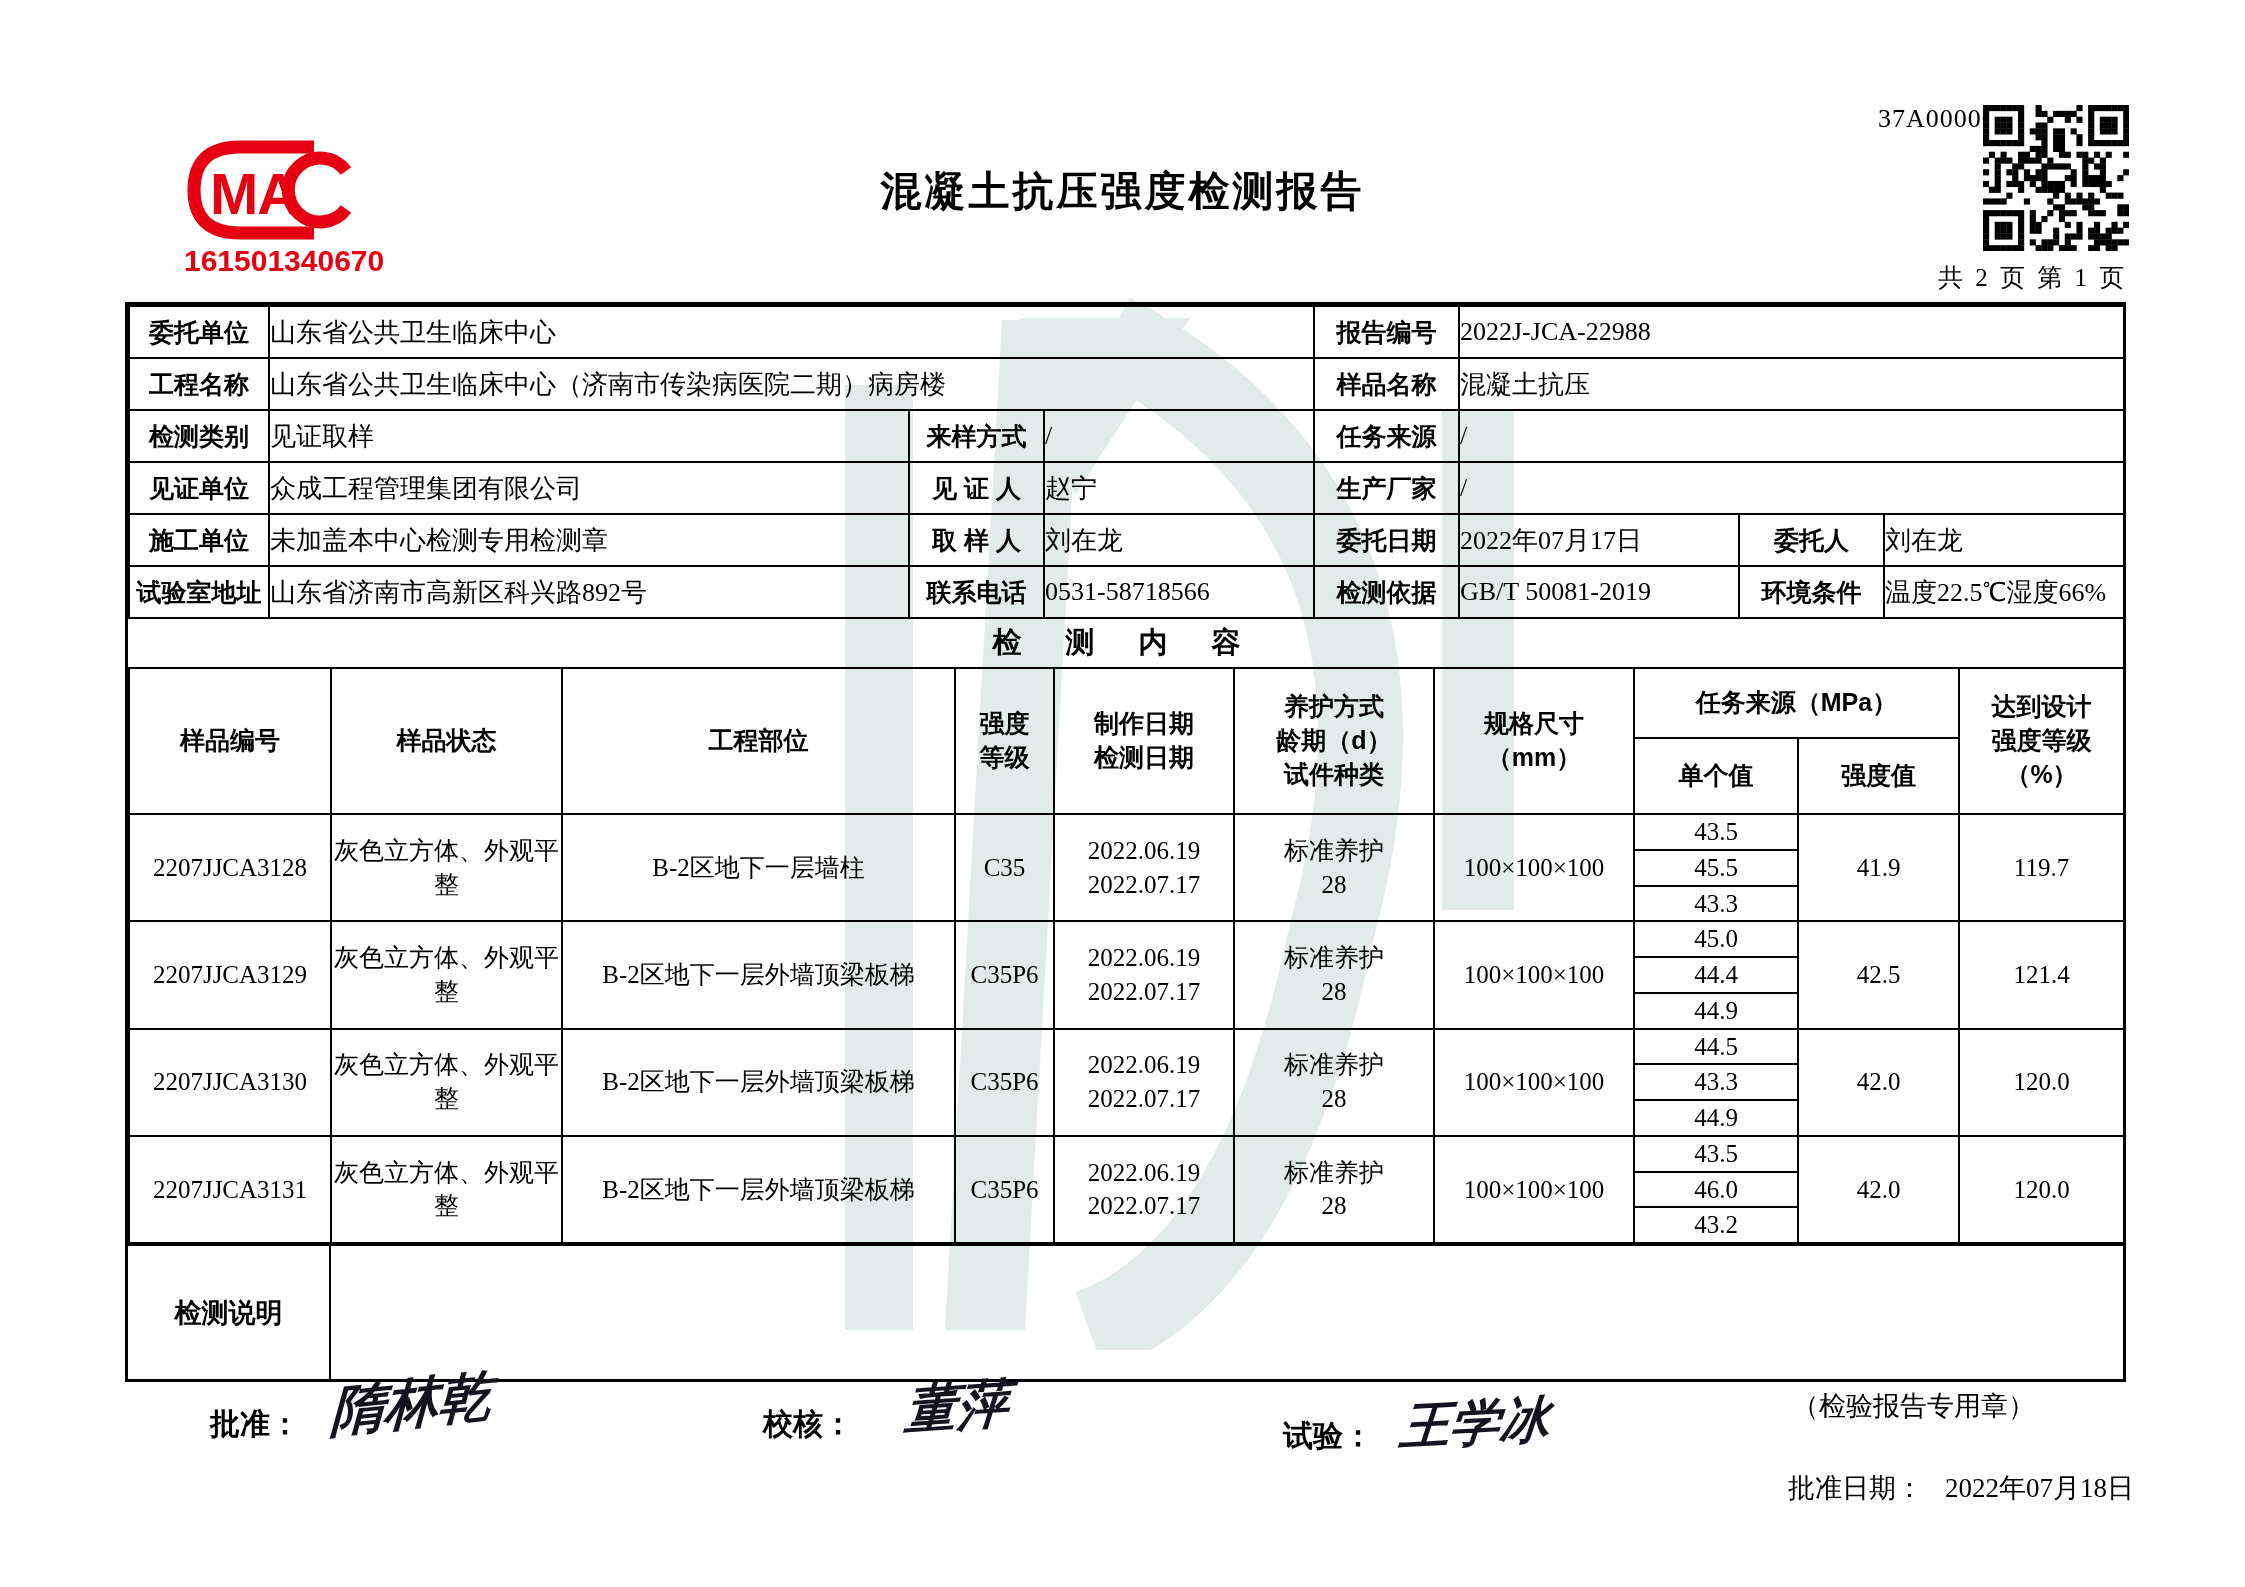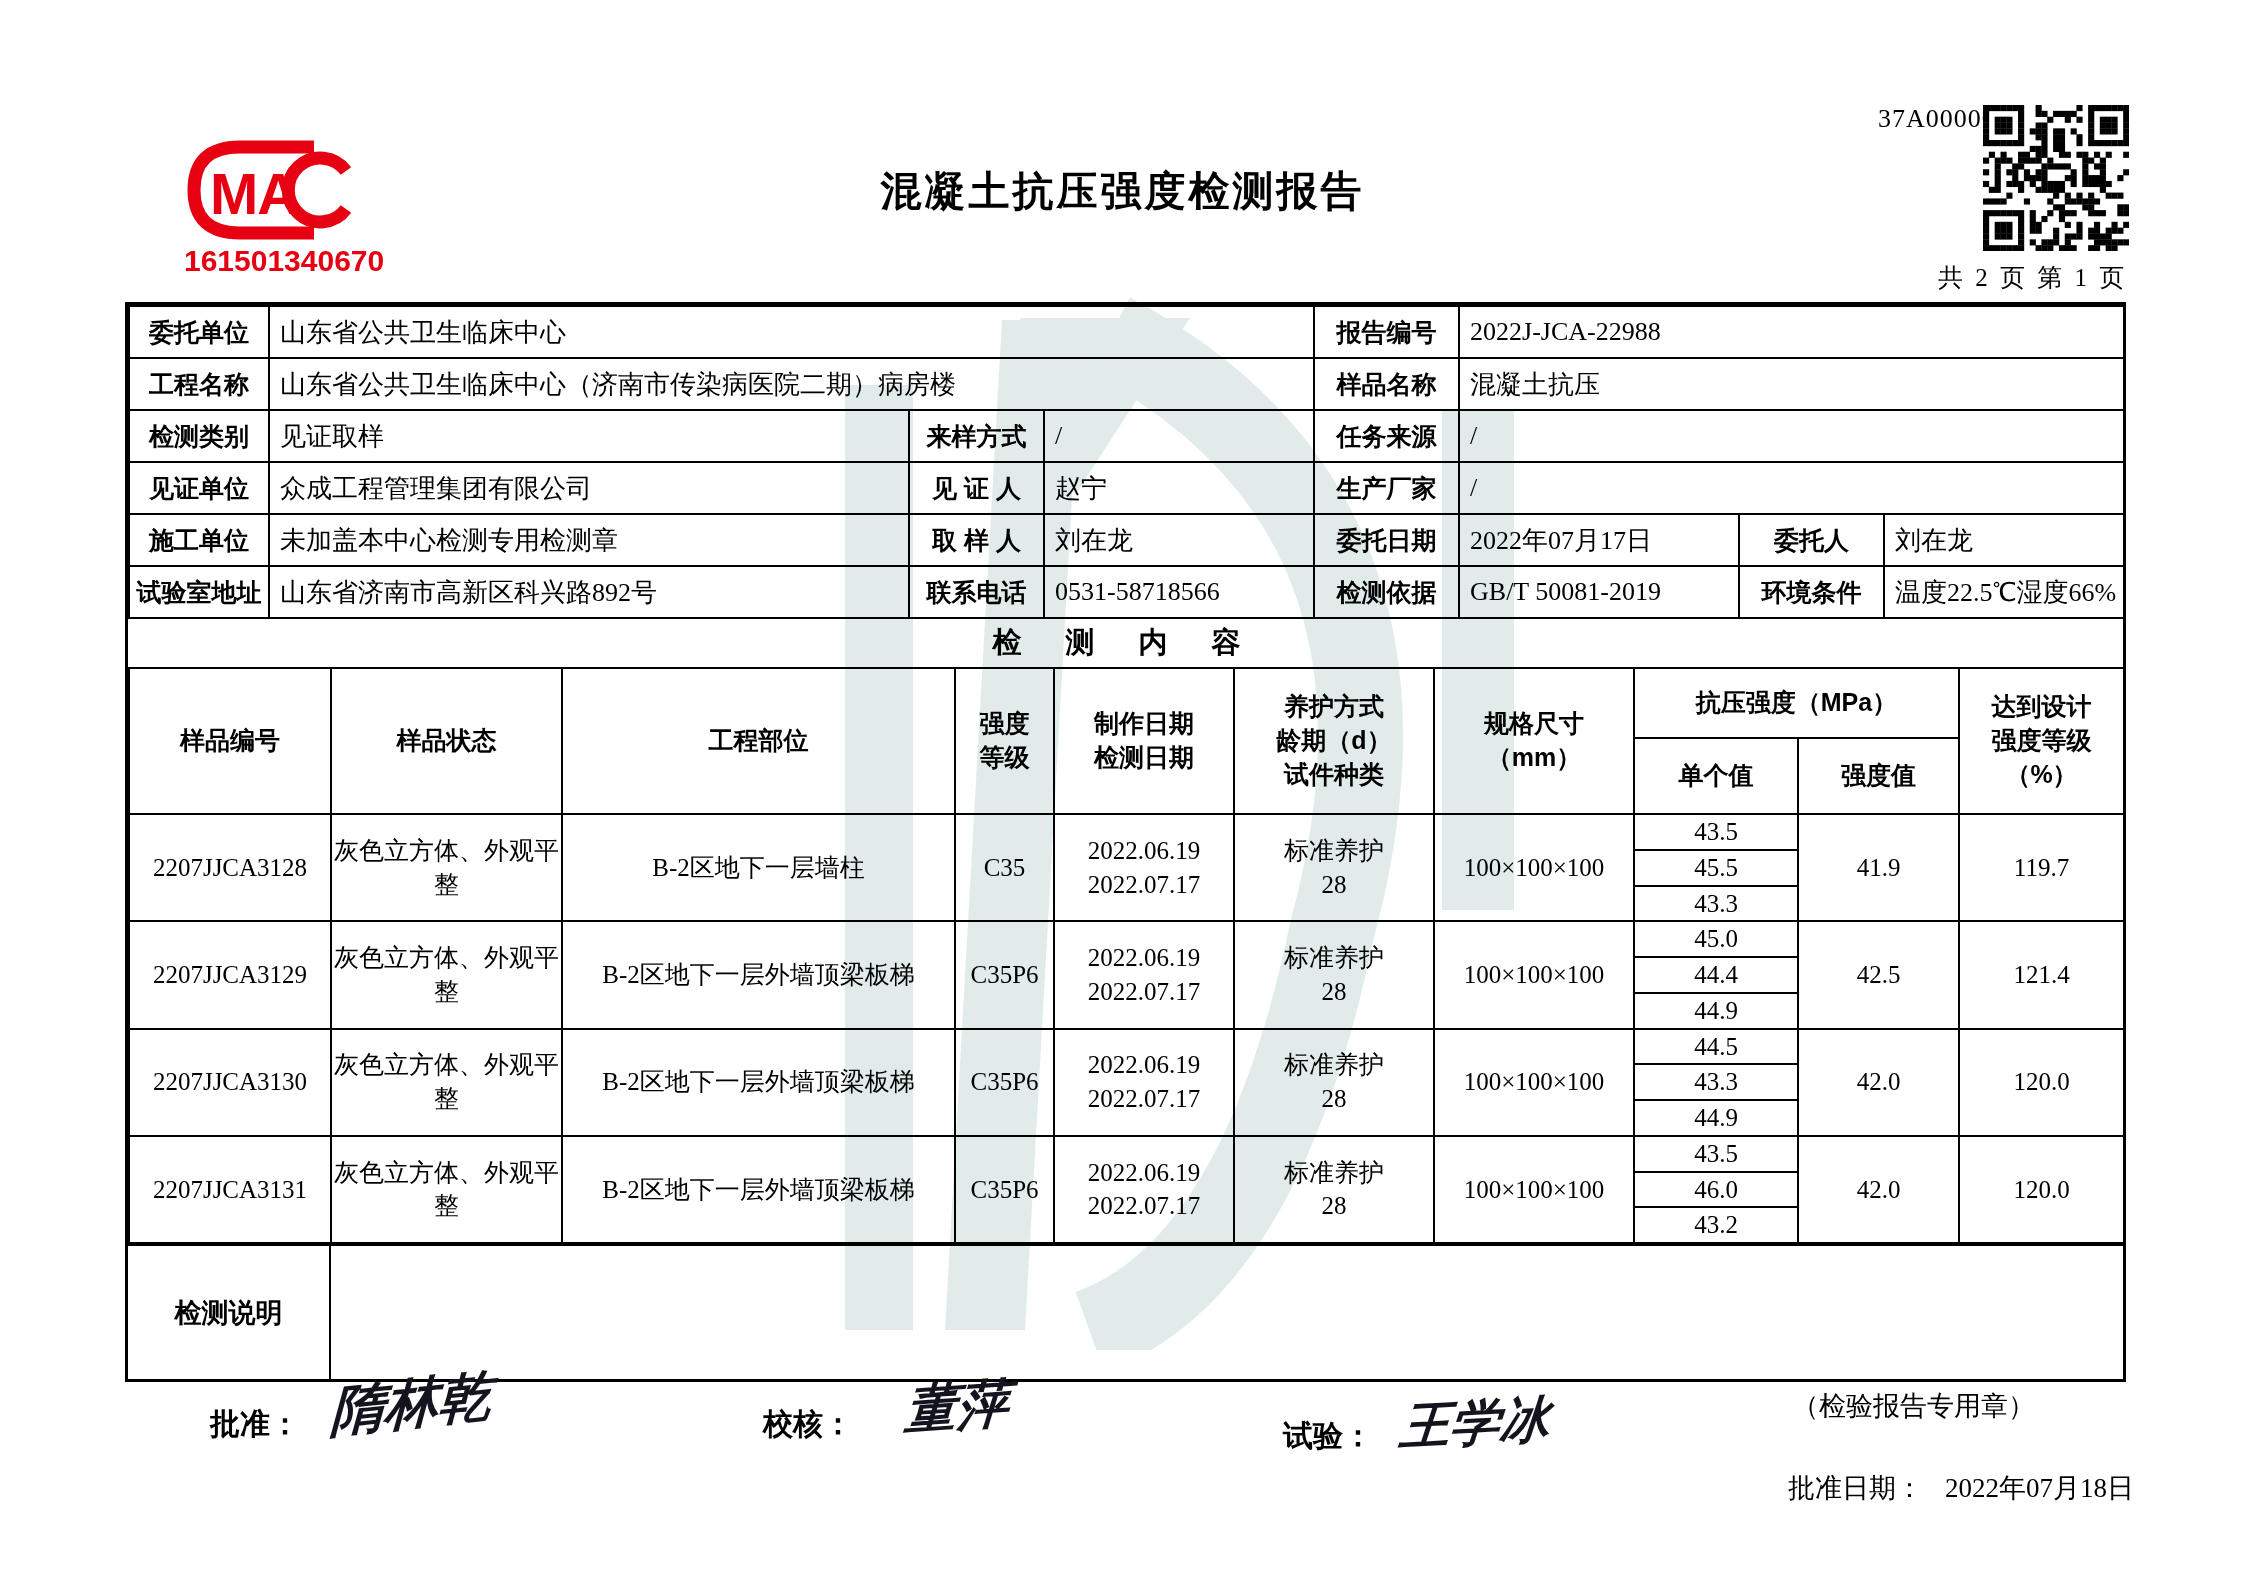--- a/index.html
+++ b/index.html
@@ -15,21 +15,21 @@
   .serial{position:absolute;left:1878px;top:104px;font-size:26px;letter-spacing:1px;white-space:nowrap;}
   .qr{position:absolute;left:1983px;top:105px;width:146px;height:146px;background:#fff;}
   .page-indicator{position:absolute;left:1938px;top:261px;font-size:25px;letter-spacing:3px;white-space:nowrap;}
   
   .watermark{position:absolute;left:720px;top:290px;z-index:0;opacity:0.55;}
   
   .report{position:absolute;left:125px;top:302px;width:1995px;border:3px solid #000;z-index:1;background:transparent;}
   table{border-collapse:collapse;table-layout:fixed;width:100%;background:transparent;}
   td,th{border:2px solid #000;padding:0;background:transparent;overflow:hidden;}
   .lbl{font-family:"Liberation Sans",sans-serif;font-weight:bold;font-size:25px;text-align:center;}
-  .val{font-size:26px;text-align:left;padding-left:10px;}
+  .val{font-size:26px;text-align:left;}
   .info tr{height:52px;}
   .banner{border-bottom:0;height:48px;display:flex;align-items:center;justify-content:center;
           font-family:"Liberation Sans",sans-serif;font-weight:bold;font-size:29px;letter-spacing:18px;}
   .detect th{font-family:"Liberation Sans",sans-serif;font-weight:bold;font-size:25px;
              text-align:center;white-space:pre-line;line-height:1.35;}
   .detect td{font-size:25px;text-align:center;white-space:pre-line;line-height:1.35;}
   .detect tr.hdr1{height:70px;}
   .detect tr.hdr2{height:76px;}
   .detect tr.sub{height:34px;}
   .notes{display:flex;border-top:2px solid #000;min-height:133px;}
@@ -465,21 +465,21 @@
         <th rowspan="2">工程部位</th>
         <th rowspan="2">强度
 等级</th>
         <th rowspan="2">制作日期
 检测日期</th>
         <th rowspan="2">养护方式
 龄期（d）
 试件种类</th>
         <th rowspan="2">规格尺寸
 （mm）</th>
-        <th colspan="2">抗压强度（MPa）</th>
+        <th colspan="2">任务来源（MPa）</th>
         <th rowspan="2">达到设计
 强度等级
 （%）</th>
       </tr>
       <tr class="hdr2">
         <th>单个值</th>
         <th>强度值</th>
       </tr>
 
       <tr class="sub">

